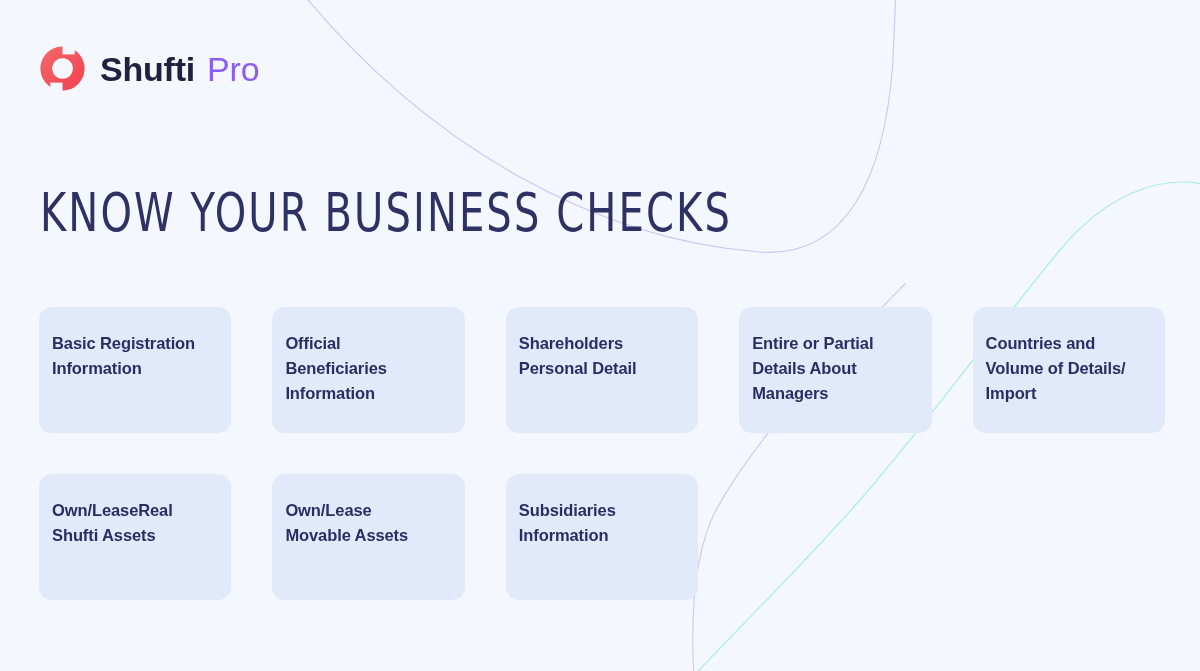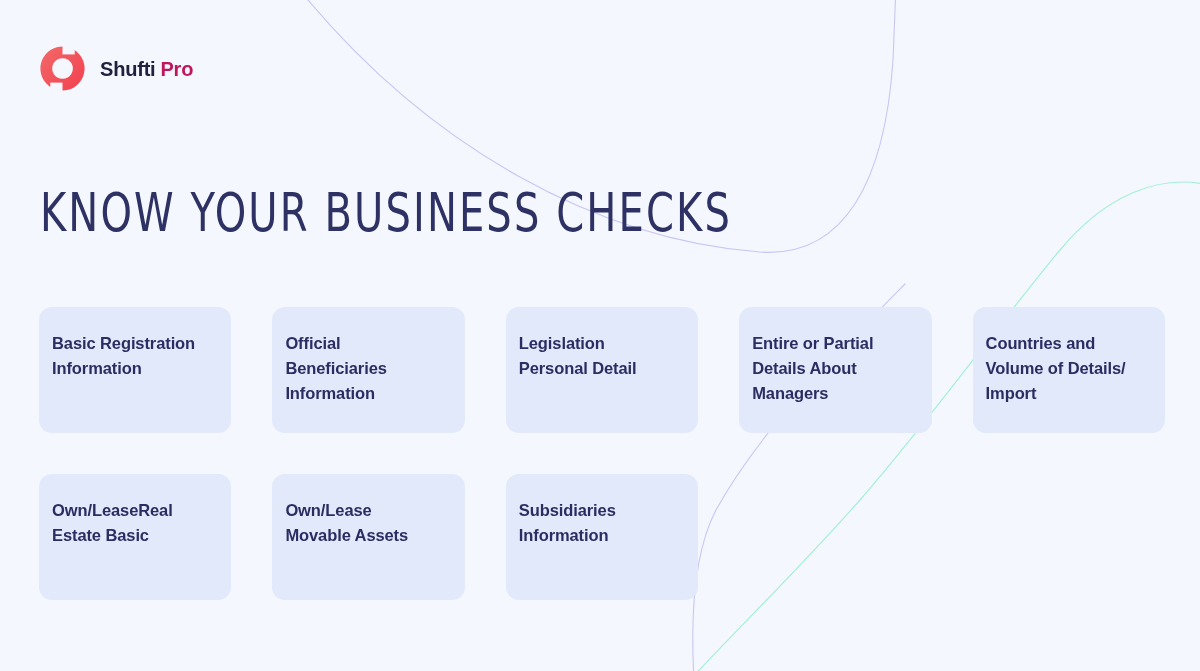--- a/index.html
+++ b/index.html
@@ -40,36 +40,36 @@
     gap: 14px;
     z-index: 3;
   }
   .brand-mark {
     width: 47px;
     height: 47px;
     flex: 0 0 auto;
     display: block;
   }
   .brand-text {
-    font-size: 20px;
+    font-size: 34px;
     letter-spacing: -0.2px;
     line-height: 1;
     white-space: nowrap;
     display: flex;
     align-items: baseline;
-    gap: 5px;
+    gap: 12px;
     justify-content: flex-end;
   }
   .brand-name-strong {
     font-weight: 700;
     color: #20213f;
   }
   .brand-name-light {
-    font-weight: 700;
-    color: #be185d;
+    font-weight: 400;
+    color: #8b5cf6;
   }
   .page-title {
     position: absolute;
     left: 40px;
     top: 146px;
     font-family: "Liberation Sans Narrow", "DejaVu Sans Condensed", "Liberation Sans", sans-serif;
     font-size: 53px;
     line-height: 62px;
     font-weight: 300;
     letter-spacing: 2.5px;
@@ -148,36 +148,36 @@
     <div class="card">
       <p class="card-label">Basic Registration
 Information</p>
     </div>
     <div class="card">
       <p class="card-label">Official
 Beneficiaries
 Information</p>
     </div>
     <div class="card">
-      <p class="card-label">Legislation
+      <p class="card-label">Shareholders
 Personal Detail</p>
     </div>
     <div class="card">
       <p class="card-label">Entire or Partial
 Details About
 Managers</p>
     </div>
     <div class="card">
       <p class="card-label">Countries and
 Volume of Details/
 Import</p>
     </div>
     <div class="card">
       <p class="card-label">Own/LeaseReal
-Estate Basic</p>
+Shufti Assets</p>
     </div>
     <div class="card">
       <p class="card-label">Own/Lease
 Movable Assets</p>
     </div>
     <div class="card">
       <p class="card-label">Subsidiaries
 Information</p>
     </div>
   </div>

